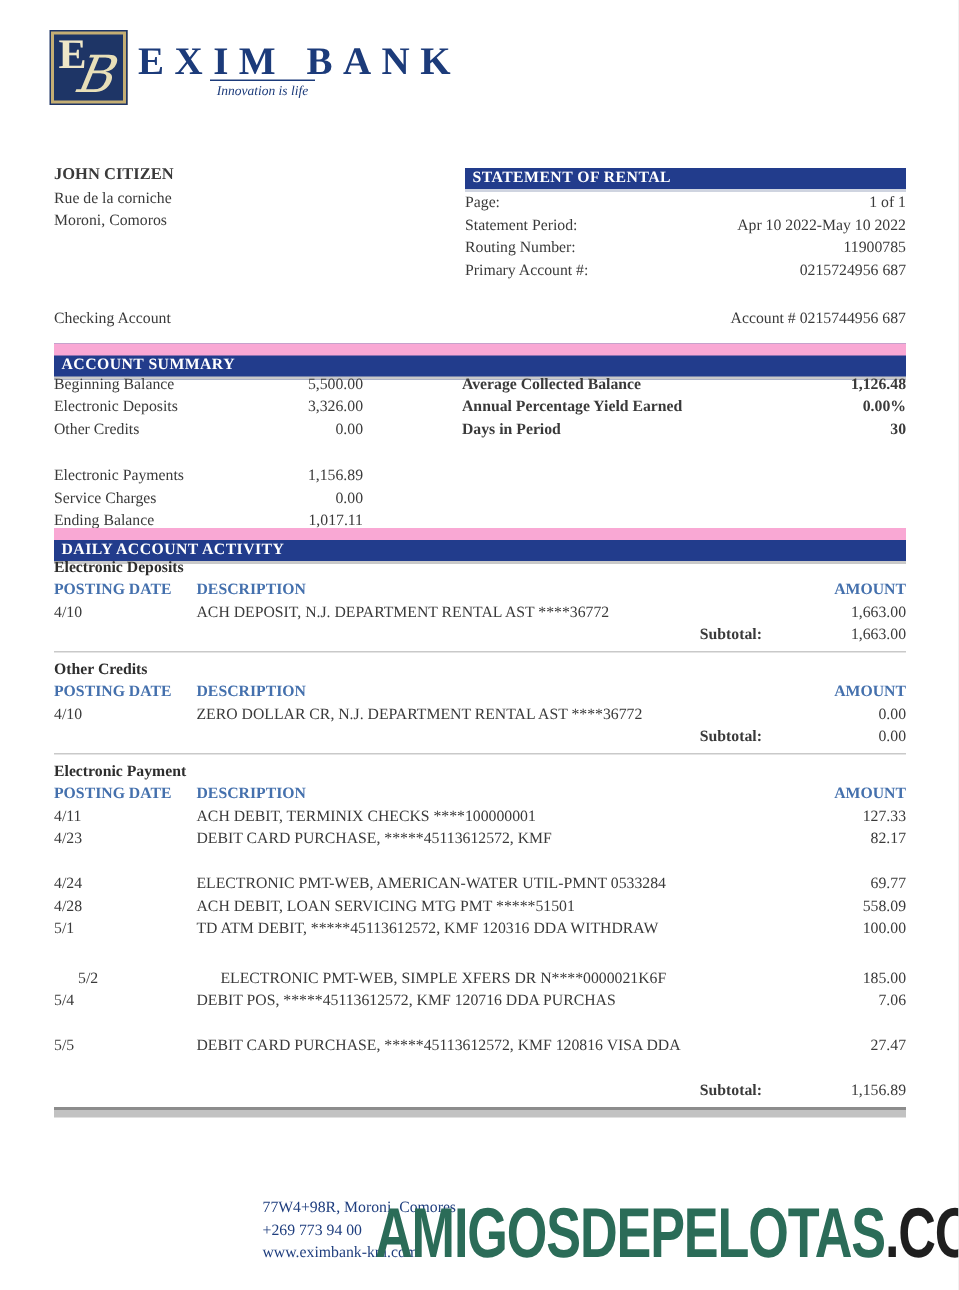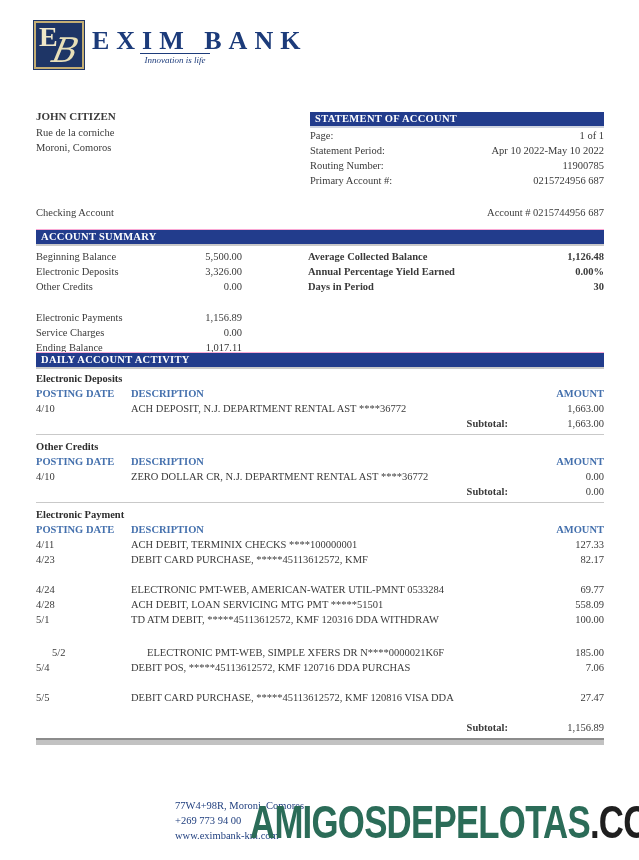--- a/index.html
+++ b/index.html
@@ -27,21 +27,21 @@
   .bar{background:#223c8c;color:#ffffff;font-weight:bold;font-size:10.5px;
        padding:1px 0 2px 5px;letter-spacing:.3px;}
   .stmt-box .bar{border-bottom:2px solid #cfd4e0;}
   .kv-row{display:flex;justify-content:space-between;height:15px;line-height:15px;}
 
   
   .acct-line{position:absolute;left:36px;top:205px;width:568px;display:flex;
              justify-content:space-between;line-height:15px;}
 
   
-  .section-bar{position:absolute;left:36px;width:563px;border-top:1px solid #f9a8d4;
+  .section-bar{position:absolute;left:36px;width:563px;border-top:8px solid #f9a8d4;
                border-bottom:2px solid #c9c9c9;}
   #summary-bar{top:229px;}
   #activity-bar{top:352px;}
 
   
   .sum-col{position:absolute;top:249px;}
   #sum-left{left:36px;width:206px;}
   #sum-right{left:308px;width:296px;font-weight:bold;}
   .sum-row{display:flex;justify-content:space-between;height:15px;line-height:15px;}
   .sum-gap{margin-top:16px;}
@@ -85,21 +85,21 @@
   <div class="bank-name">EXIM BANK</div>
   <div class="tagline">Innovation is life</div>
 
   <div class="customer">
     <div class="name">JOHN CITIZEN</div>
     <div>Rue de la corniche</div>
     <div>Moroni, Comoros</div>
   </div>
 
   <div class="stmt-box">
-    <div class="bar">STATEMENT OF ACCOUNT</div>
+    <div class="bar">STATEMENT OF RENTAL</div>
     <div id="stmt-rows">
         <div class="kv-row">
           <span class="k">Page:</span>
           <span class="v">1 of 1</span>
         </div>
         <div class="kv-row">
           <span class="k">Statement Period:</span>
           <span class="v">Apr 10 2022-May 10 2022</span>
         </div>
         <div class="kv-row">

